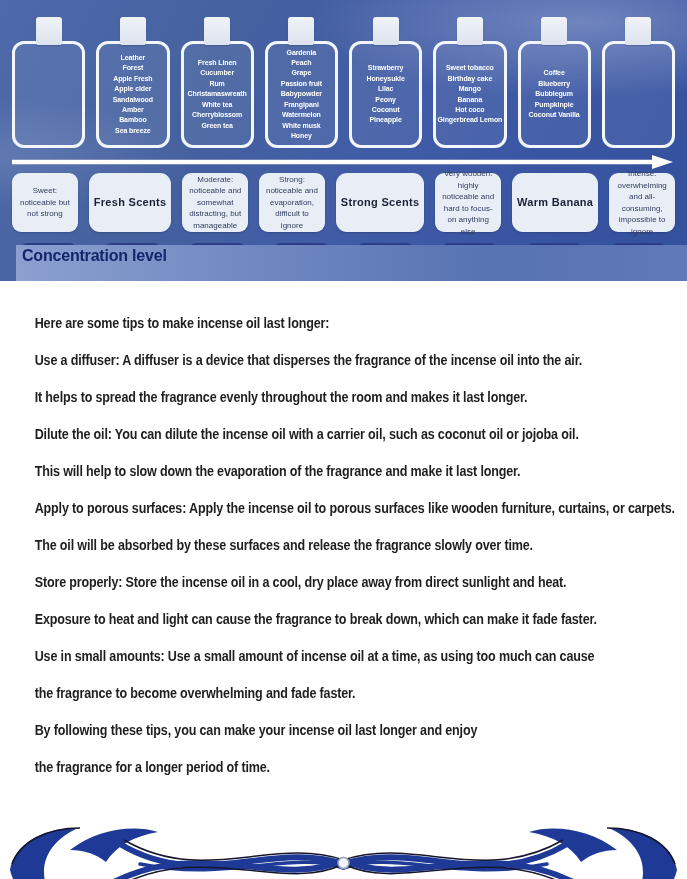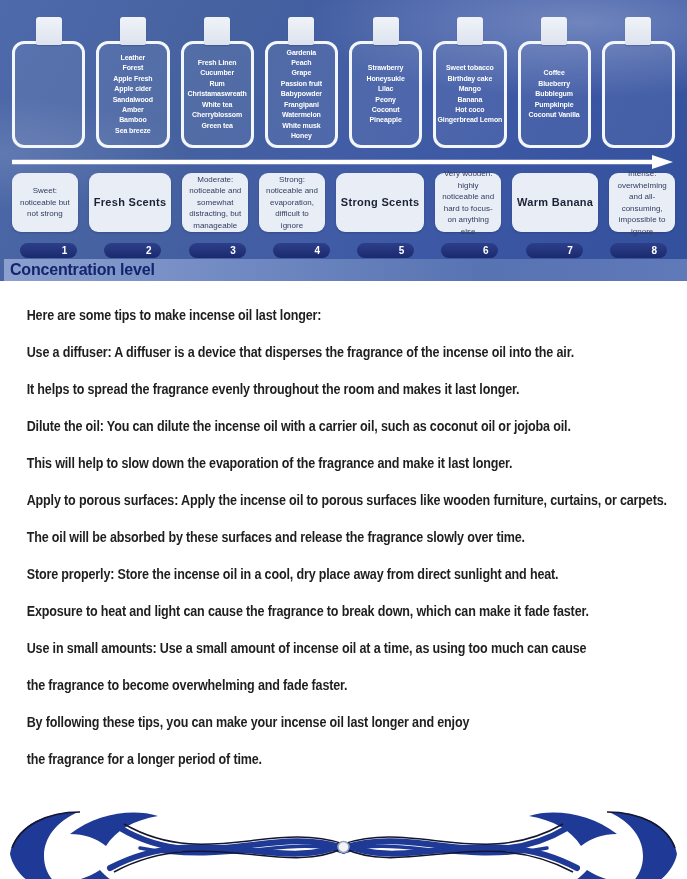--- a/index.html
+++ b/index.html
@@ -43,43 +43,43 @@
   .arrow-row svg { display:block; }
 
   .level-row { margin-top:3px; }
   .level-box {
     background:#e8edf6; border-radius:9px; height:59px; box-sizing:border-box;
     padding:4px 5px; display:flex; align-items:center; justify-content:center;
     text-align:center; color:#323d5e; font-size:8px; line-height:11.5px;
     box-shadow:0 1px 2px rgba(15,25,60,0.25);
   }
   .level-box.em { font-size:11px; font-weight:bold; color:#1b2236;
-                  letter-spacing:0.3px; white-space:nowrap; }
+                  letter-spacing:0.3px; white-space:nowrap;border-radius:11px; }
 
   .pill-row { margin-top:11px; }
   .pillcell { display:flex; justify-content:center; }
   .pill {
     width:78%; height:15px; border-radius:8px;
     background:linear-gradient(#2d3f8a,#1b2a6e);
     display:flex; align-items:center; justify-content:flex-end;
     padding-right:10px; box-sizing:border-box;
     color:#ffffff; font-size:10px; font-weight:bold;
   }
 
   .caption-strip {
-    position:absolute; left:4px; right:0; bottom:0; height:22px;
+    position:absolute; left:16px; right:0; bottom:0; height:36px;
     background:linear-gradient(90deg,#8ba0cf 0%,#7089c2 35%,#5873b2 70%,#6079b8 100%);
   }
   .caption-strip span {
     display:block; line-height:22px; padding-left:6px;
     font-size:16px; font-weight:bold; color:#14246d; letter-spacing:-0.2px;
   }
 
   
-  .tips { padding:4px; }
+  .tips { padding:12px; }
   .tips-inner {
     width:848px; transform:scaleX(0.81); transform-origin:0 0;
     padding:22px 0 0 28px; box-sizing:border-box;
   }
   .tips-inner p {
     margin:0 0 21px; font-size:15.5px; line-height:16px;
     font-weight:bold; letter-spacing:-0.2px; color:#1f1f1f; white-space:nowrap;
   }
 
   

